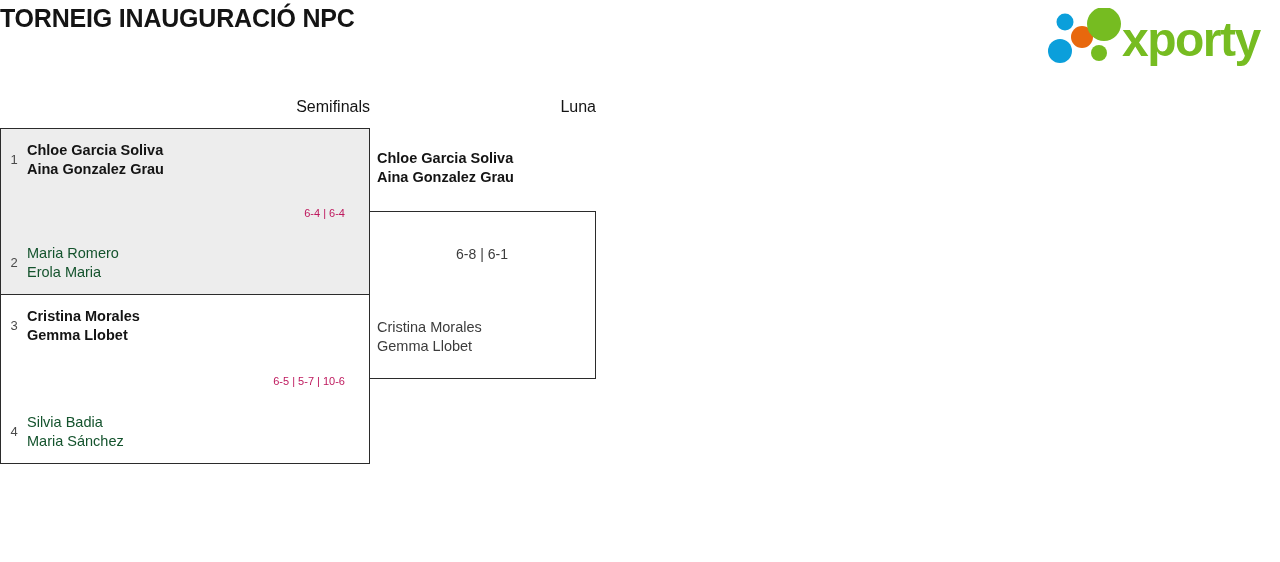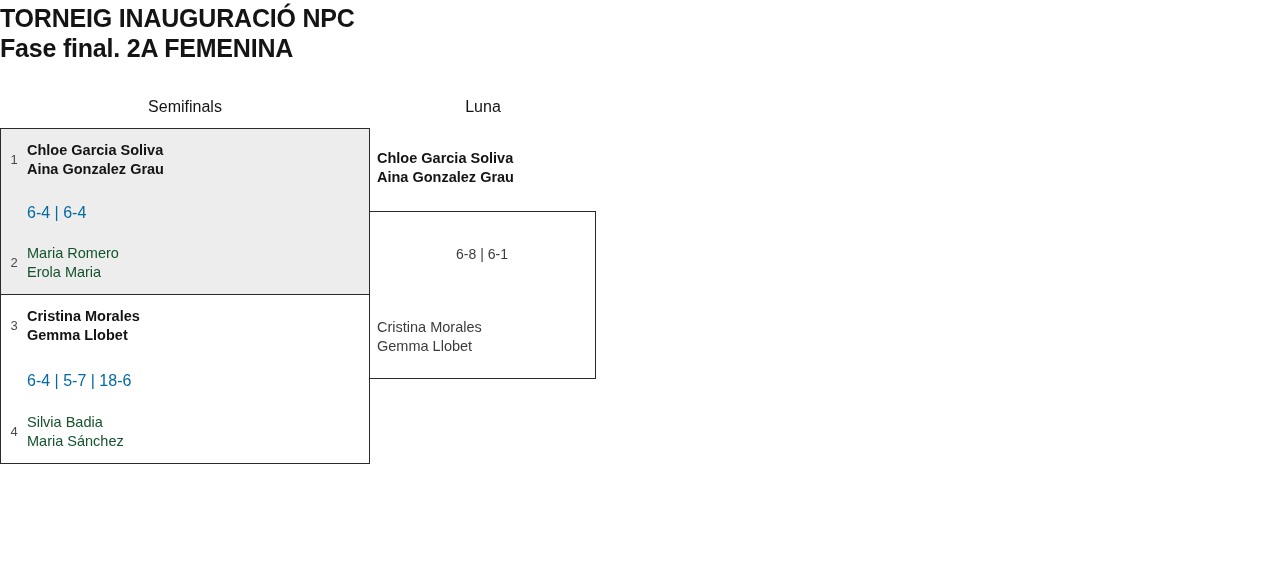--- a/index.html
+++ b/index.html
@@ -58,21 +58,21 @@
     height: 58px;
   }
   #logo svg { display: block; }
 
   
   .round-header {
     position: absolute;
     font-size: 16px;
     font-weight: normal;
     color: #141414;
-    text-align: center;
+    text-align: right;
     line-height: 20px;
   }
   #round-header-semifinals {
     left: 0px;
     top: 97px;
     width: 370px;
   }
   #round-header-final {
     left: 370px;
     top: 97px;
@@ -148,23 +148,23 @@
   }
   .player-line { display: block; }
 
   .sf-top    { top: 12px; }
   .sf-bottom { bottom: 12px; }
 
   .score {
     position: absolute;
     left: 26px;
     width: 318px;
-    text-align: left;
-    font-size: 16px;
-    color: #0369a1;
+    text-align: right;
+    font-size: 11px;
+    color: #be185d;
     line-height: 18px;
   }
   #score-sf1 { top: 75px; }
   #score-sf2 { top: 77px; }
 
   
   #final-winner {
     position: absolute;
     left: 377px;
     top: 149px;
@@ -195,23 +195,34 @@
     line-height: 18px;
   }
 </style>
 </head>
 <body>
 
 <div id="header">
 
   <div id="title-block">
     <div class="title-line1">TORNEIG INAUGURACIÓ NPC</div>
-    <div class="title-line2">Fase final. 2A FEMENINA</div>
-  </div>
-
+  </div>
+
+  <div id="logo">
+    <svg width="228" height="58" viewBox="0 0 228 58" xmlns="http://www.w3.org/2000/svg">
+
+      <circle cx="21" cy="14" r="8.5" fill="#0b9fdb"></circle>
+      <circle cx="16" cy="43" r="12" fill="#0b9fdb"></circle>
+      <circle cx="38" cy="29" r="11" fill="#e8680d"></circle>
+      <circle cx="60" cy="16" r="17" fill="#76bc21"></circle>
+      <circle cx="55" cy="45" r="8" fill="#76bc21"></circle>
+
+      <text x="78" y="48" font-family="'Liberation Sans', sans-serif" font-size="48" font-weight="bold" letter-spacing="-1.5" fill="#76bc21">xporty</text>
+    </svg>
+  </div>
 
 </div>
 
 <div id="bracket">
 
   <div class="round-header" id="round-header-semifinals">Semifinals</div>
 
   <div class="round-header" id="round-header-final">Luna</div>
 
   <div class="sf-match" id="match-sf1">
@@ -239,21 +250,21 @@
   <div class="sf-match" id="match-sf2">
 
     <div class="team-row sf-top">
       <div class="seed">3</div>
       <div class="players winner">
         <span class="player-line">Cristina Morales</span>
         <span class="player-line">Gemma Llobet</span>
       </div>
     </div>
 
-    <div class="score" id="score-sf2">6-4 | 5-7 | 18-6</div>
+    <div class="score" id="score-sf2">6-5 | 5-7 | 10-6</div>
 
     <div class="team-row sf-bottom">
       <div class="seed">4</div>
       <div class="players loser">
         <span class="player-line">Silvia Badia</span>
         <span class="player-line">Maria Sánchez</span>
       </div>
     </div>
 
   </div>

